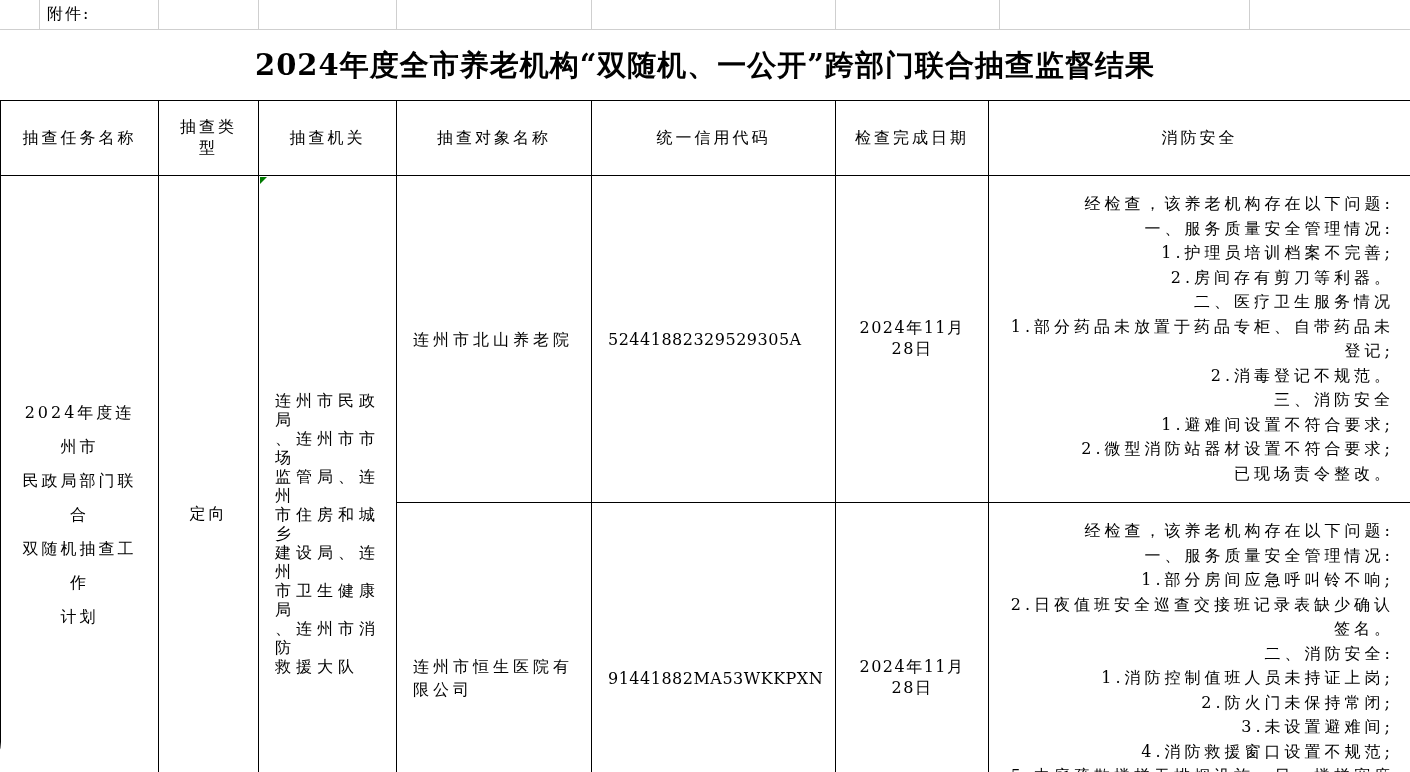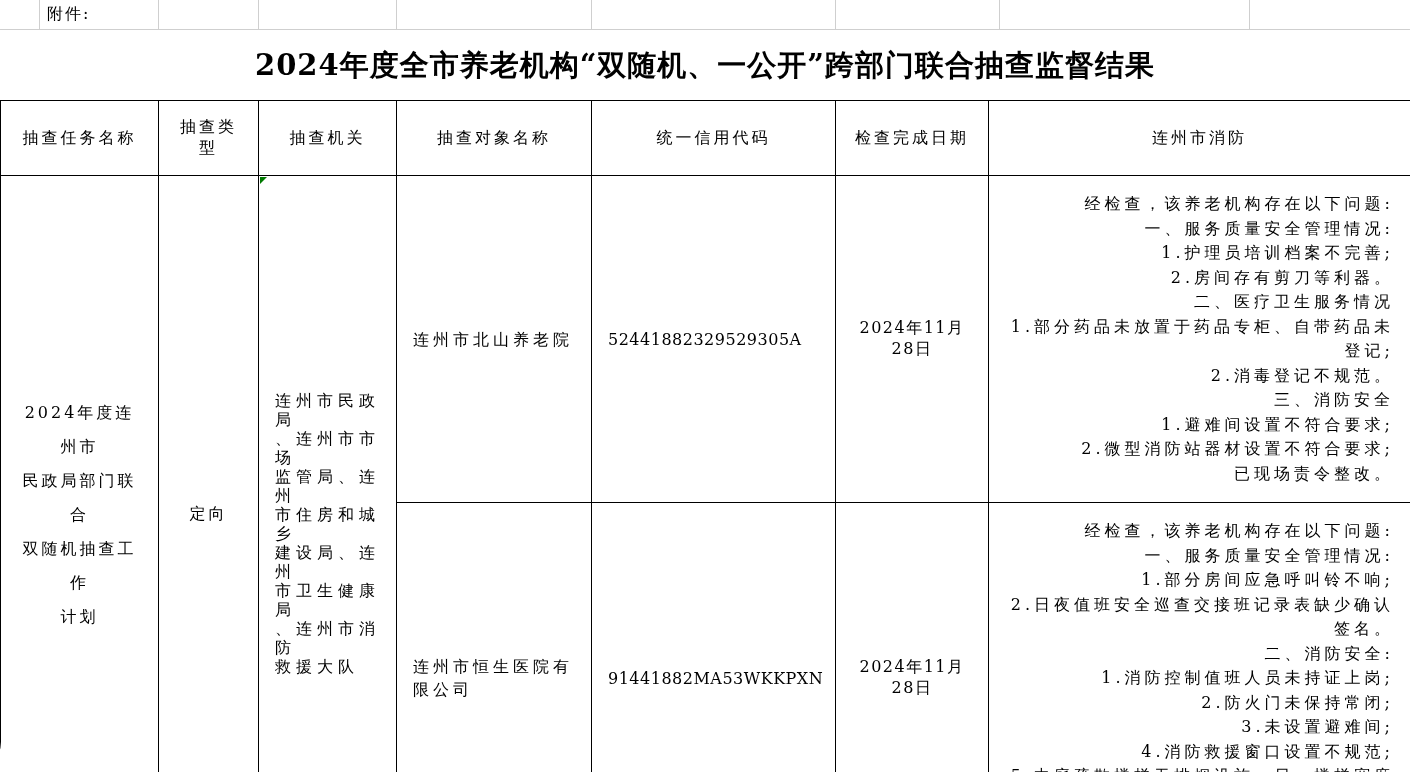--- a/index.html
+++ b/index.html
@@ -111,21 +111,21 @@
       <col style="width:422px">
     </colgroup>
     <tbody>
         <tr>
       <th>抽查任务名称</th>
       <th>抽查类型</th>
       <th>抽查机关</th>
       <th>抽查对象名称</th>
       <th>统一信用代码</th>
       <th>检查完成日期</th>
-      <th>连州市消防</th>
+      <th>消防安全</th>
     </tr>
     <tr class="row-1">
       <td class="cell-task" rowspan="2">2024年度连州市
 民政局部门联合
 双随机抽查工作
 计划</td>
       <td class="cell-type" rowspan="2">定向</td>
       <td class="cell-agency" rowspan="2">
         <span class="error-indicator"></span>
         <span>连州市民政局

